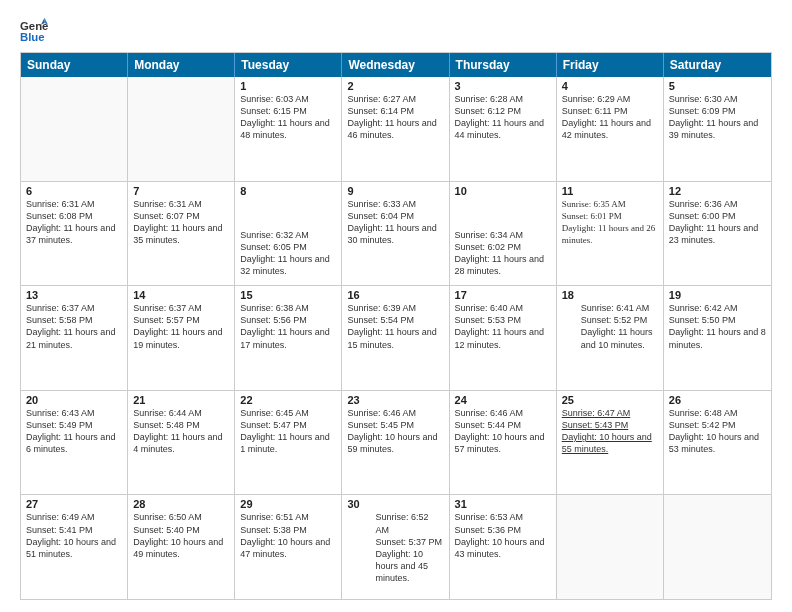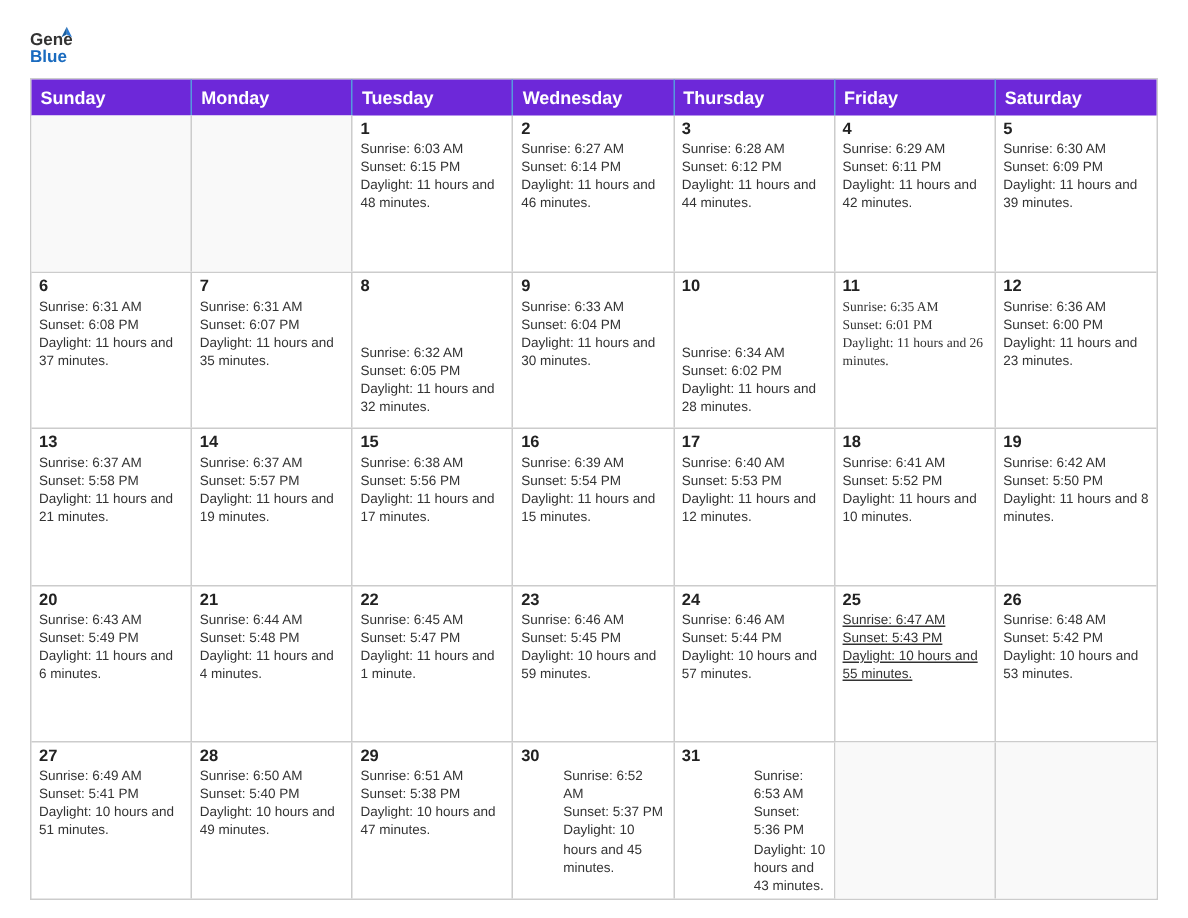--- a/index.html
+++ b/index.html
@@ -48,21 +48,21 @@
     }
     .calendar {
       flex: 1;
       display: flex;
       flex-direction: column;
       border: 1px solid #ccc;
     }
     .cal-header-row {
       display: grid;
       grid-template-columns: repeat(7, 1fr);
-      background: #6d28d9;
+      background: #0369a1;
     }
     .cal-header-cell {
       color: #fff;
       font-size: 12px;
       font-weight: bold;
       padding: 5px 6px;
       text-align: left;
       border-right: 1px solid #5599dd;
     }
     .cal-header-cell:last-child { border-right: none; }
@@ -238,21 +238,21 @@
 Daylight: 11 hours and 15 minutes.</div>
           </div>
           <div class="cal-cell">
             <div class="day-num">17</div>
             <div class="cell-text" style="white-space: pre-line;">Sunrise: 6:40 AM
 Sunset: 5:53 PM
 Daylight: 11 hours and 12 minutes.</div>
           </div>
           <div class="cal-cell">
             <div class="day-num">18</div>
-            <div class="cell-text" style="white-space: pre-line;">Sunrise: 6:41 AM
+            <div class="cell-text" style="white-space: pre-line; margin-left: 19px;">Sunrise: 6:41 AM
 Sunset: 5:52 PM
 Daylight: 11 hours and 10 minutes.</div>
           </div>
           <div class="cal-cell">
             <div class="day-num">19</div>
             <div class="cell-text" style="white-space: pre-line;">Sunrise: 6:42 AM
 Sunset: 5:50 PM
 Daylight: 11 hours and 8 minutes.</div>
           </div>
         </div>
@@ -320,21 +320,21 @@
 Daylight: 10 hours and 47 minutes.</div>
           </div>
           <div class="cal-cell">
             <div class="day-num">30</div>
             <div class="cell-text" style="white-space: pre-line; margin-left: 28px;">Sunrise: 6:52 AM
 Sunset: 5:37 PM
 Daylight: 10 hours and 45 minutes.</div>
           </div>
           <div class="cal-cell">
             <div class="day-num">31</div>
-            <div class="cell-text" style="white-space: pre-line; margin-left: 48px;">Sunrise: 6:53 AM
+            <div class="cell-text" style="white-space: pre-line;">Sunrise: 6:53 AM
 Sunset: 5:36 PM
 Daylight: 10 hours and 43 minutes.</div>
           </div>
           <div class="cal-cell empty"></div>
           <div class="cal-cell empty"></div>
         </div>
       </div>
   </div>
 </div>
 

